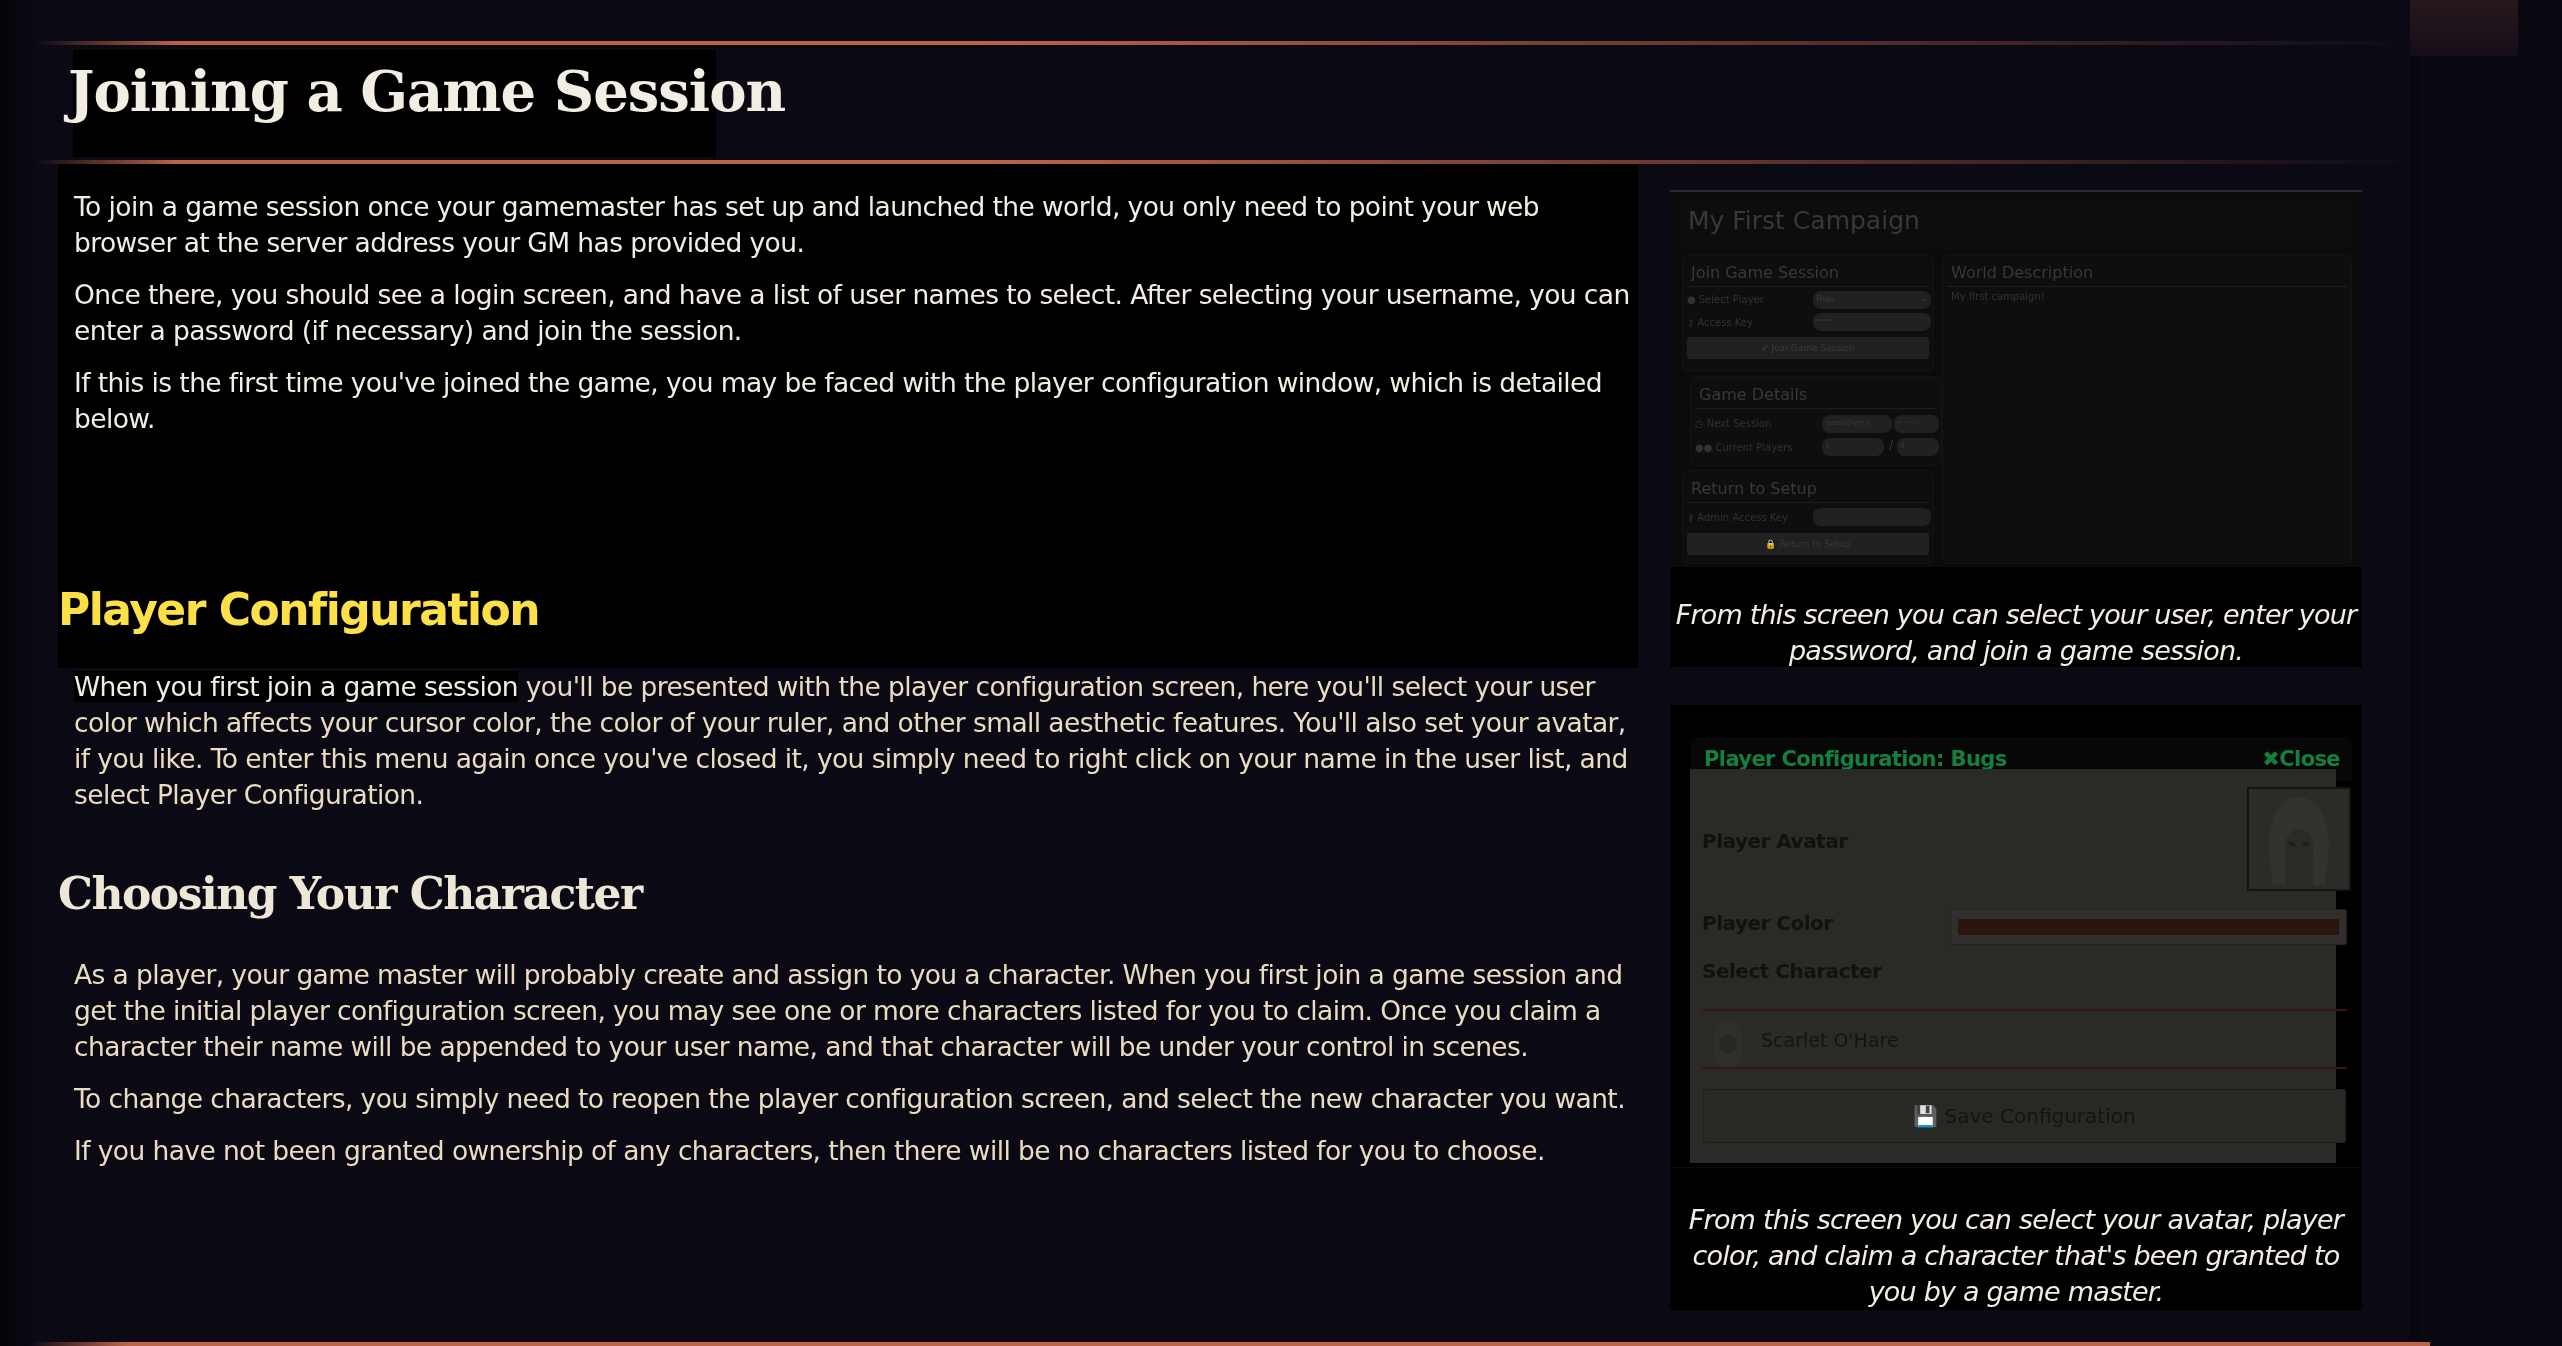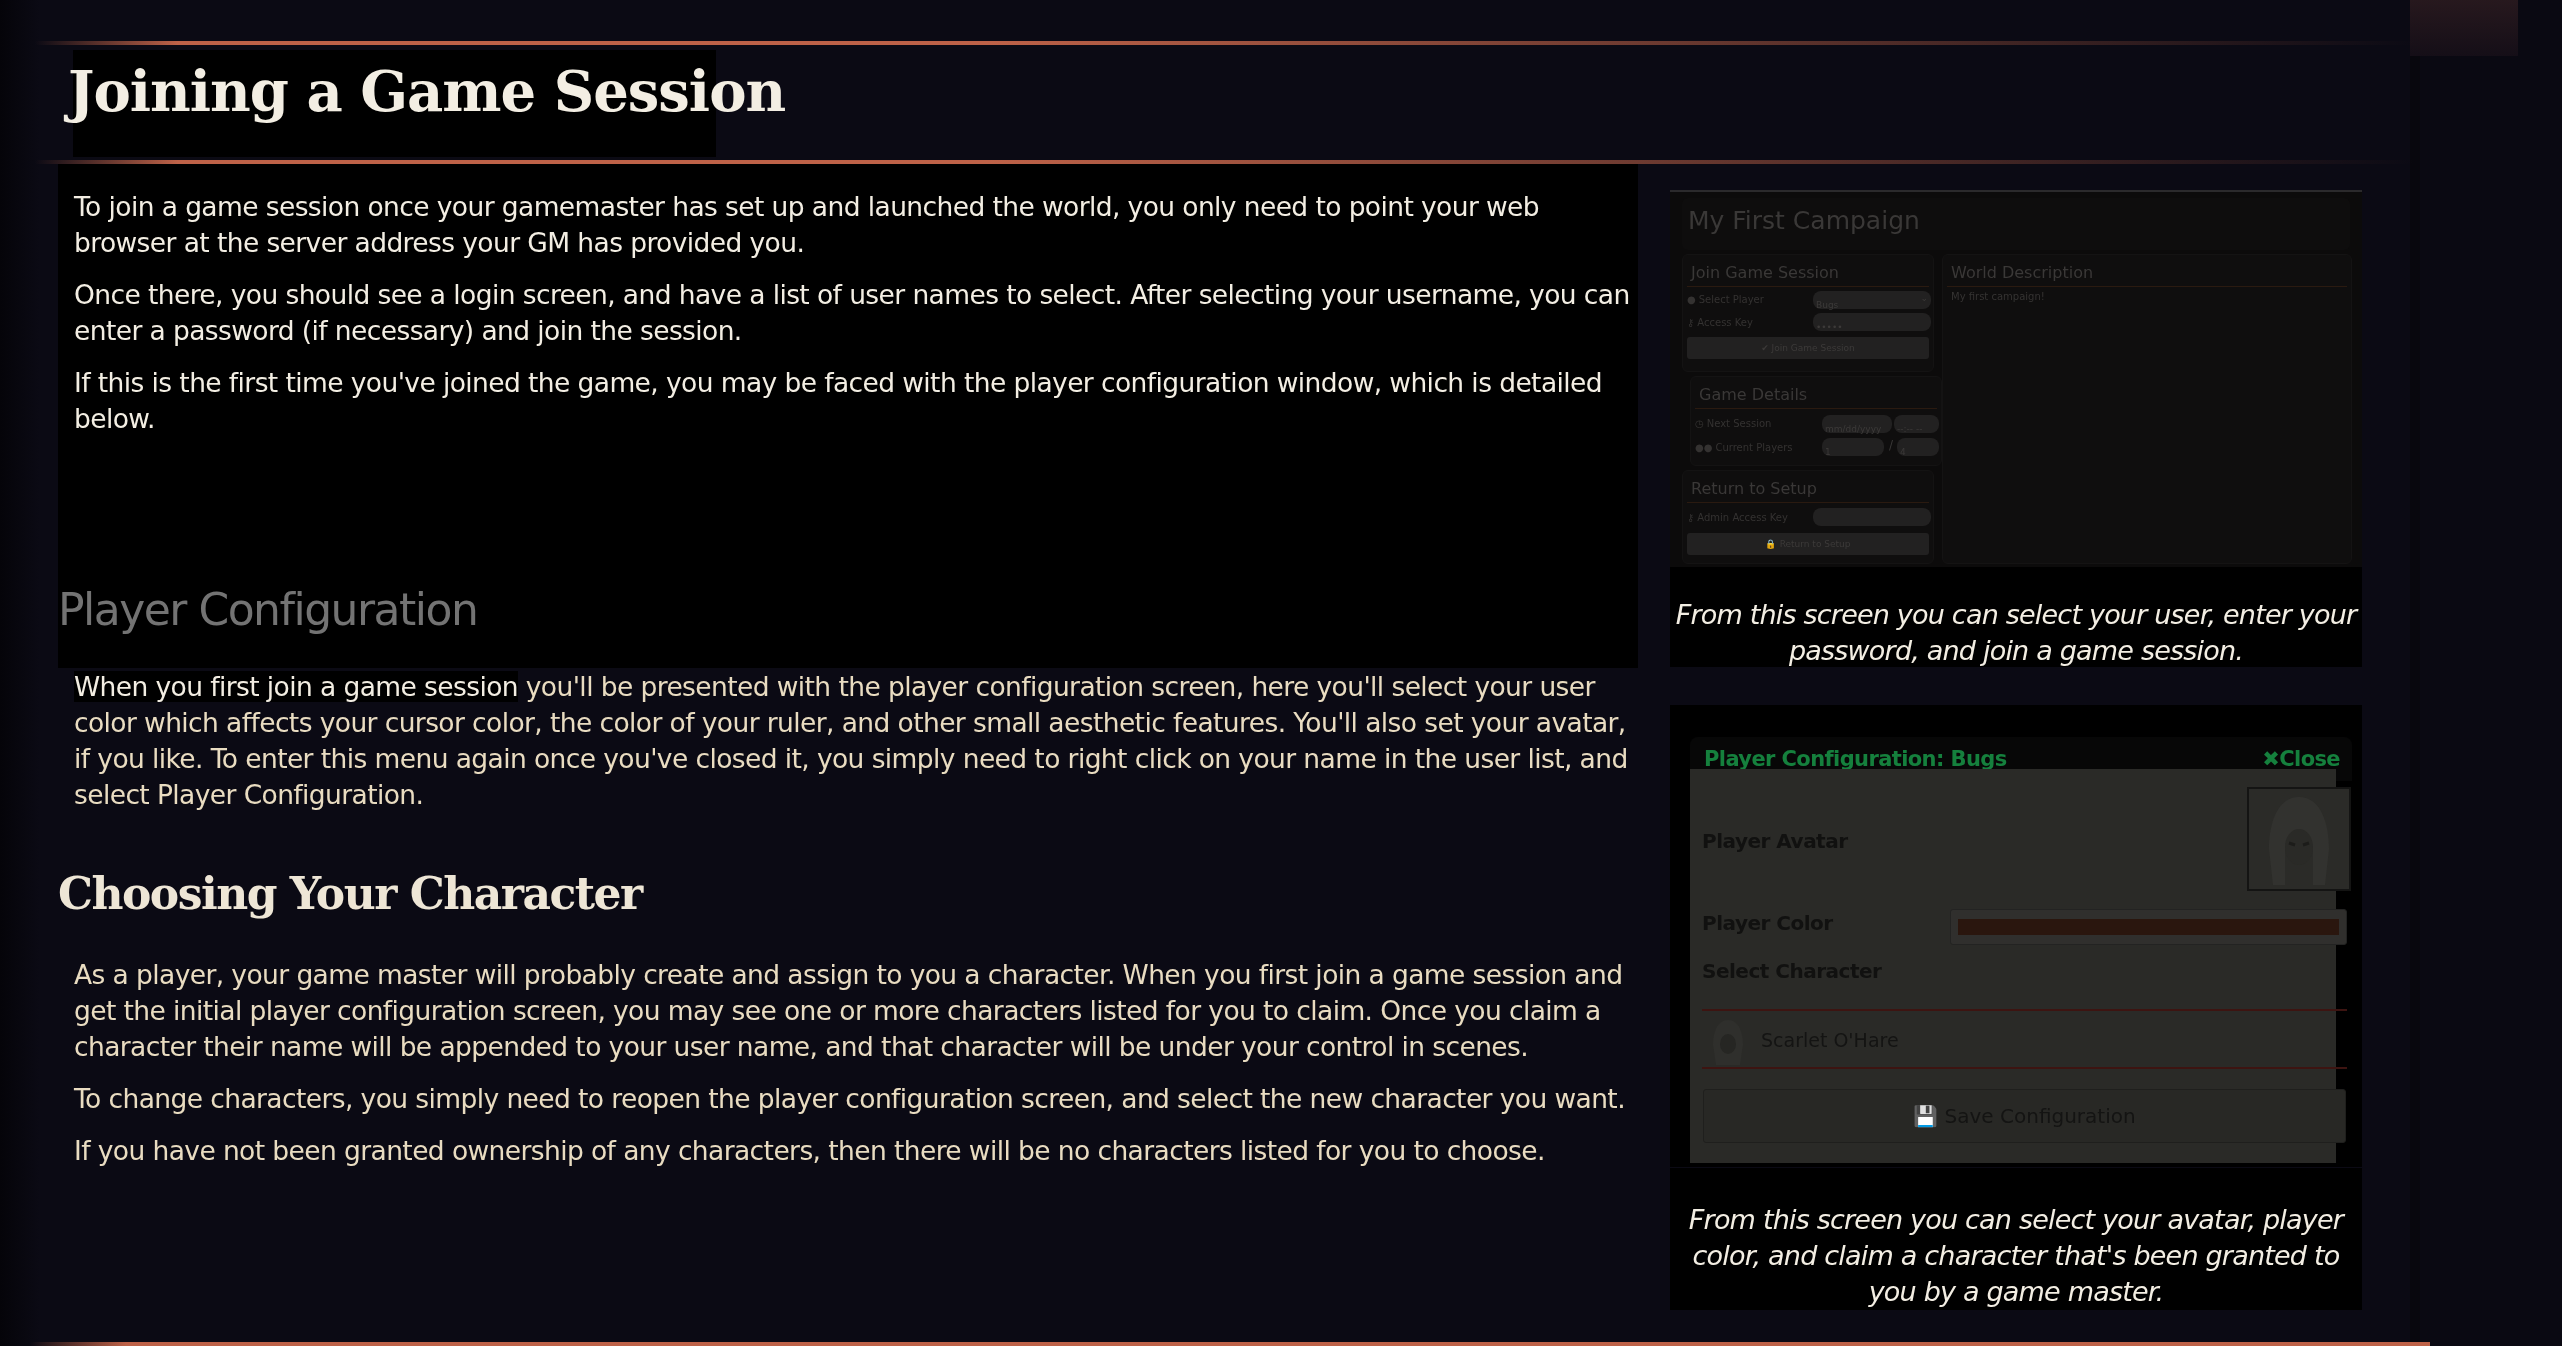--- a/index.html
+++ b/index.html
@@ -52,22 +52,22 @@
   .text-col {
     position: absolute; left: 58px; width: 1590px;
     font-family: "DejaVu Sans", sans-serif; font-size: 26.5px; line-height: 36px;
     letter-spacing: -0.6px;
   }
   .text-col p { margin: 0 0 16px 16px; }
   .intro { top: 189px; color: #f3eee3; }
 
   .h2-sans {
     position: absolute; left: 58px; top: 584px; margin: 0;
-    font-family: "DejaVu Sans", sans-serif; font-weight: normal; font-size: 44px;
-    letter-spacing: -1.5px; color: #737373;
+    font-family: "DejaVu Sans", sans-serif; font-weight: bold; font-size: 44px;
+    letter-spacing: -1.5px; color: #fde047;
   }
   .config-para { top: 669px; color: #e9dcc1; }
   .sel { background: #000; color: #f3eee3; }
 
   .h2-serif {
     position: absolute; left: 58px; top: 868px; margin: 0;
     font-family: "DejaVu Serif", serif; font-weight: bold; font-size: 44px;
     letter-spacing: -1.5px; color: #eee6d6;
   }
   .choose { top: 957px; color: #e9dcc1; }
@@ -98,21 +98,21 @@
     margin: 0; font-weight: normal; font-size: 16px; color: #3a3837;
     padding: 8px 4px 4px 4px; border-bottom: 1px solid #2a1a10;
     margin: 0 4px;
   }
   .frow {
     position: absolute; left: 4px; height: 20px; font-size: 10px; color: #343231;
     display: flex; align-items: center; gap: 3px;
   }
   .fin {
     position: absolute; height: 18px; background: #222121; border-radius: 8px;
-    color: #3c3a39; font-size: 9px; padding: 9px 3px; box-sizing: border-box;
+    color: #3c3a39; font-size: 9px; padding: 2px 3px; box-sizing: border-box; font-family: Liberation Serif, serif;
   }
   .fbtn {
     position: absolute; left: 4px; width: 242px; height: 22px; background: #222121;
     border-radius: 3px; color: #3c3a39; font-size: 9px; text-align: center; line-height: 22px;
   }
 
   .fig2 {
     position: absolute; left: 1670px; top: 705px; width: 692px; height: 462px;
     background: #000;
   }

